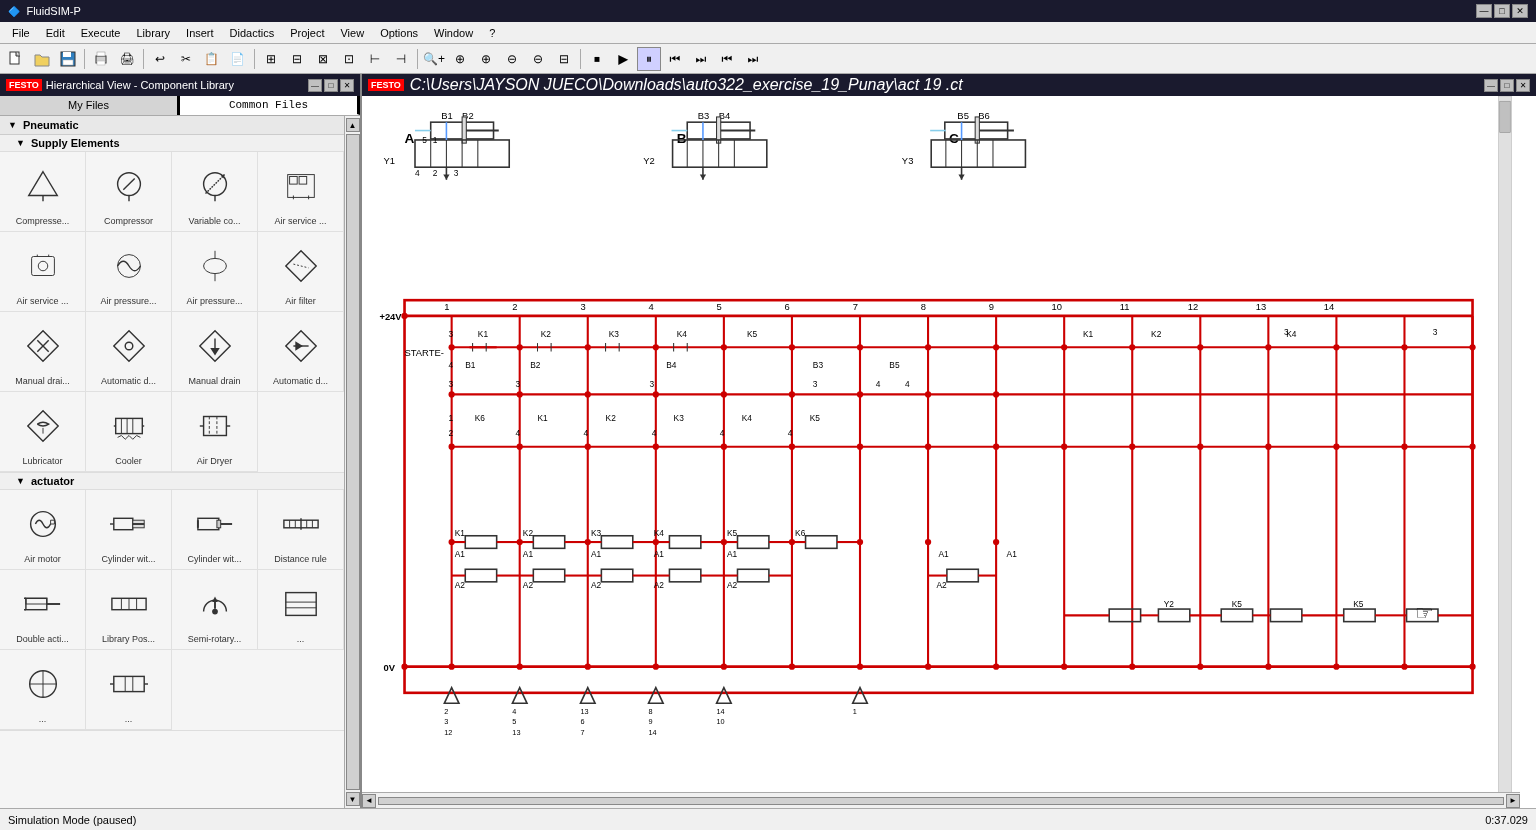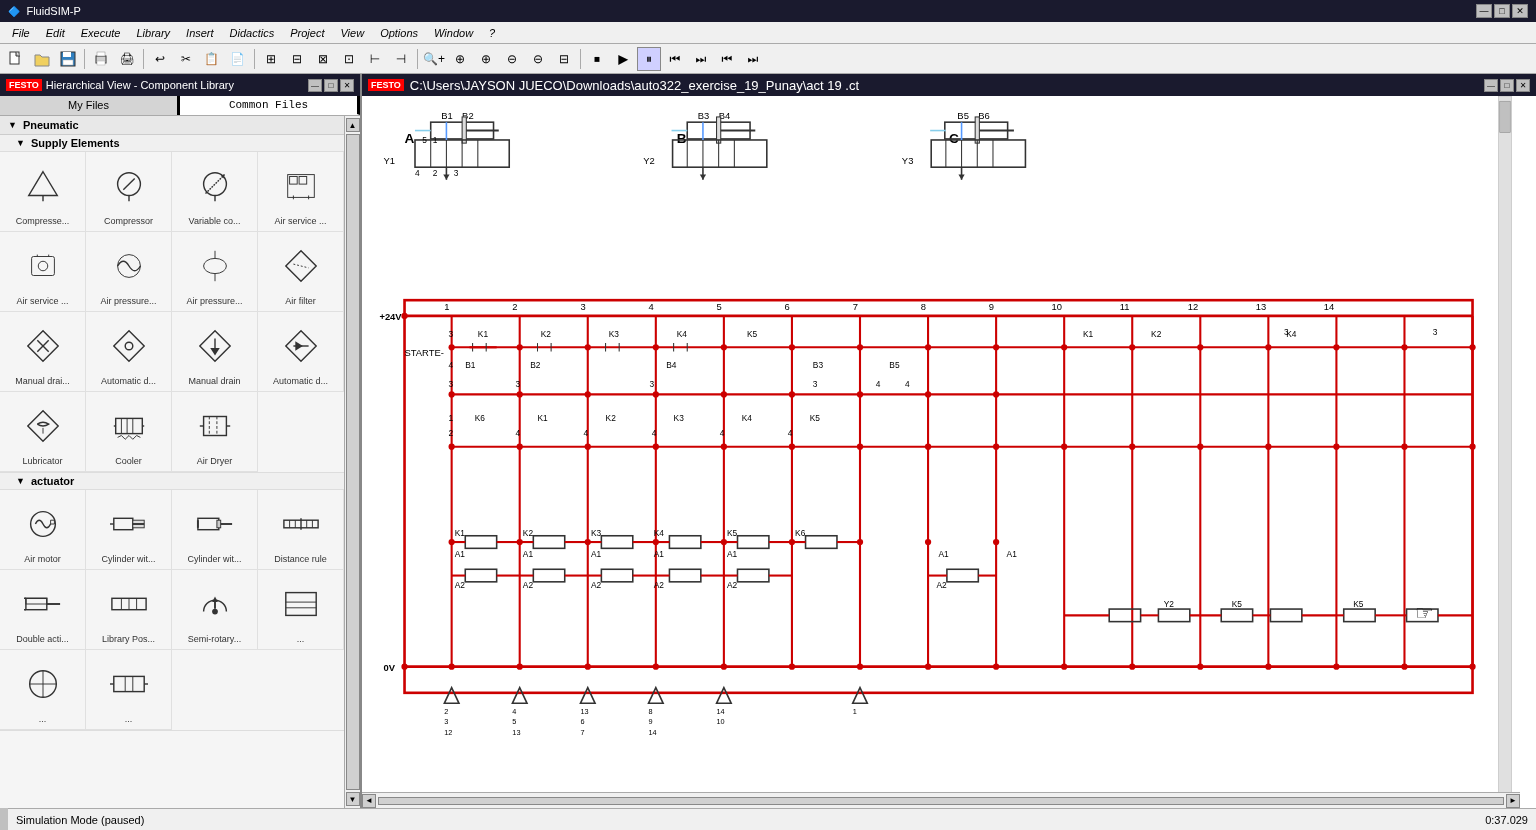--- a/index.html
+++ b/index.html
@@ -6,21 +6,21 @@
     body { font-family: 'Segoe UI', Arial, sans-serif; font-size: 11px; background: #c0c0c0; overflow: hidden; width: 1536px; height: 830px; }
 
     
     #title-bar { display: flex; align-items: center; justify-content: space-between; background: #1a1a2e; color: white; padding: 2px 8px; height: 22px; }
     #title-bar .title-left { display: flex; align-items: center; gap: 6px; font-size: 11px; }
     #title-bar .win-controls { display: flex; gap: 2px; }
     #title-bar .win-btn { width: 16px; height: 14px; background: #c0c0c0; border: 1px solid #888; display: flex; align-items: center; justify-content: center; font-size: 9px; cursor: pointer; color: #000; }
     #title-bar .win-btn.close { background: #c0c0c0; }
 
     
-    #menu-bar { display: flex; align-items: center; background: #f0f0f0; border-bottom: 1px solid #aaa; height: 22px; padding: 0 4px; font-style: italic; }
+    #menu-bar { display: flex; align-items: center; background: #f0f0f0; border-bottom: 1px solid #aaa; height: 22px; padding: 0 4px; }
     #menu-bar .menu-item { padding: 2px 8px; font-size: 11px; cursor: pointer; }
 
     
     #toolbar { display: flex; align-items: center; background: #f0f0f0; border-bottom: 1px solid #aaa; height: 30px; padding: 2px 4px; gap: 2px; }
     .tb-btn { width: 24px; height: 24px; background: #f0f0f0; border: 1px solid transparent; display: flex; align-items: center; justify-content: center; cursor: pointer; font-size: 12px; }
     .tb-separator { width: 1px; height: 20px; background: #aaa; margin: 0 2px; }
 
     
     #main { display: flex; height: calc(830px - 22px - 22px - 30px - 22px); }
 
@@ -49,21 +49,21 @@
     
     #right-panel { flex: 1; background: #e8e8e8; display: flex; flex-direction: column; }
     #right-panel-titlebar { display: flex; align-items: center; justify-content: space-between; background: #1a1a2e; color: white; padding: 2px 6px; height: 22px; font-size: 11px; }
     #right-panel-titlebar .win-controls { display: flex; gap: 2px; }
     #right-panel-titlebar .win-btn { width: 14px; height: 13px; background: #c0c0c0; border: 1px solid #888; display: flex; align-items: center; justify-content: center; font-size: 8px; cursor: pointer; color: #000; }
 
     #diagram-area { flex: 1; background: white; overflow: auto; position: relative; }
     #diagram-area svg { width: 1100px; height: 680px; }
 
     
-    #status-bar { display: flex; align-items: center; justify-content: space-between; background: #f0f0f0; border-top: 1px solid #aaa; height: 22px; padding: 0 8px; font-size: 11px; margin-left: 8px; }
+    #status-bar { display: flex; align-items: center; justify-content: space-between; background: #f0f0f0; border-top: 1px solid #aaa; height: 22px; padding: 0 8px; font-size: 11px; }
 
     
     #left-panel-scroll { flex: 1; overflow-y: scroll; overflow-x: hidden; }
   </style>
 </head>
 <body>
 
 <div id="title-bar">
   <div class="title-left">
     <span style="font-size:10px;">🔷</span>
@@ -491,21 +491,21 @@
         <div style="flex:1;width:14px;background:#d0d0d0;border:1px solid #888;margin:2px;cursor:pointer;"></div>
         <div style="width:14px;height:14px;background:#d0d0d0;border:1px solid #888;margin-bottom:2px;display:flex;align-items:center;justify-content:center;font-size:8px;cursor:pointer;">▼</div>
       </div>
     </div>
   </div>
 
   <div id="right-panel">
     <div id="right-panel-titlebar">
       <div style="display:flex;align-items:center;gap:6px;">
         <span style="font-size:9px;background:#ff0000;color:white;padding:1px 3px;font-weight:bold;">FESTO</span>
-        <span style="font-size:13px;">C:\Users\JAYSON JUECO\Downloads\auto322_exercise_19_Punay\act 19 .ct</span>
+        <span style="font-size:16px;font-style:italic;">C:\Users\JAYSON JUECO\Downloads\auto322_exercise_19_Punay\act 19 .ct</span>
       </div>
       <div class="win-controls">
         <div class="win-btn">—</div>
         <div class="win-btn">□</div>
         <div class="win-btn close">✕</div>
       </div>
     </div>
 
     <div id="diagram-area">
       

